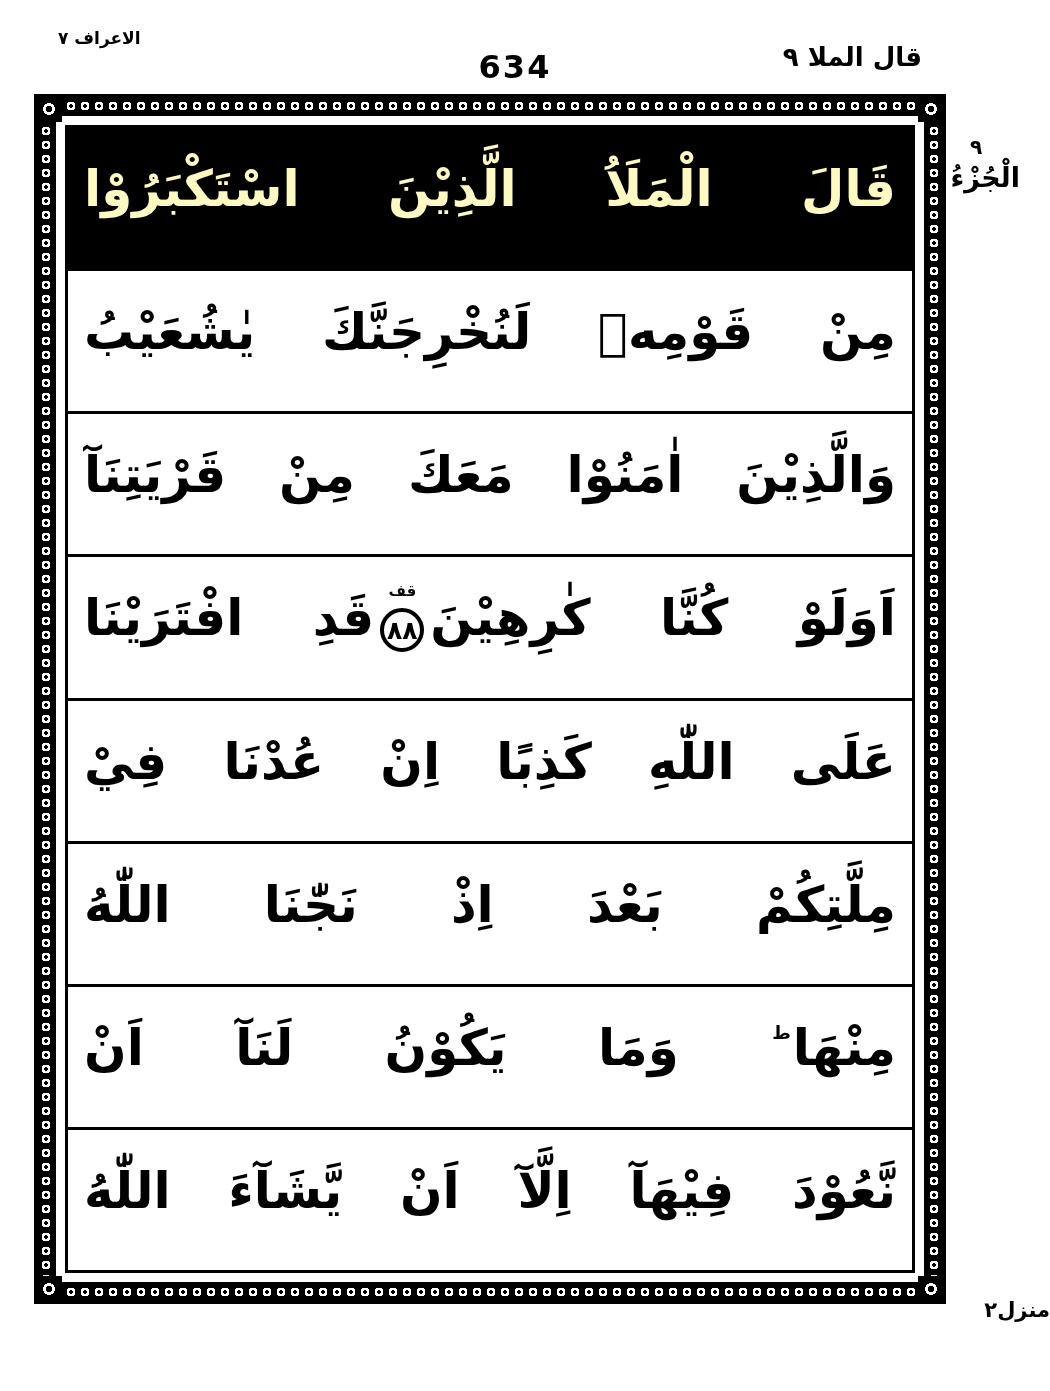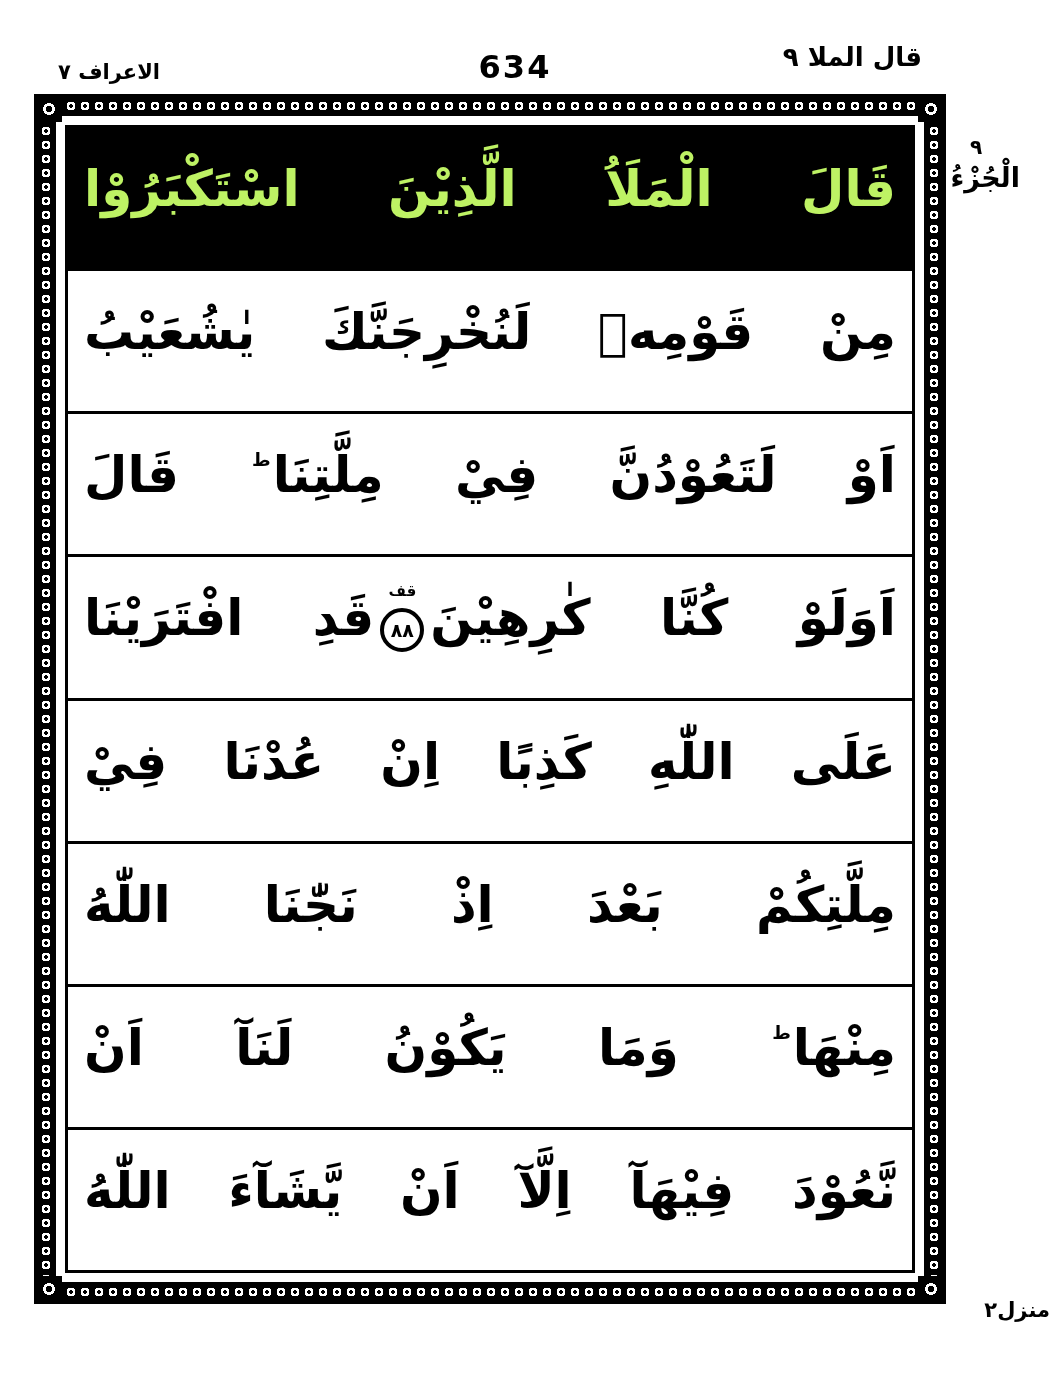--- a/index.html
+++ b/index.html
@@ -3,21 +3,21 @@
 <meta charset="utf-8">
 <style>
   html,body{margin:0;padding:0;}
   body{
     width:1050px;height:1391px;position:relative;overflow:hidden;
     background:#ffffff;color:#000;
     font-family:"DejaVu Sans", sans-serif;
   }
   
   .hdr{position:absolute;font-weight:bold;white-space:nowrap;}
-  .hdr-surah{left:58px;top:60px;font-size:21px;direction:rtl;}
+  .hdr-surah{left:58px;top:28px;font-size:17px;direction:rtl;}
   .hdr-page{left:410px;top:48px;width:210px;text-align:center;font-size:32px;letter-spacing:2px;}
   .hdr-juz{right:128px;top:42px;font-size:26px;direction:rtl;}
   .margin-juz{position:absolute;left:932px;top:136px;width:88px;text-align:center;direction:rtl;}
   .margin-juz .num{font-size:20px;font-weight:bold;display:block;line-height:22px;}
   .margin-juz .word{font-size:27px;font-weight:bold;display:block;line-height:40px;text-align:right;}
   .footer-manzil{position:absolute;left:0;top:1298px;width:1050px;text-align:right;
     font-size:21px;font-weight:bold;direction:rtl;}
 
   
   .frame{position:absolute;left:34px;top:94px;width:912px;height:1210px;
@@ -41,33 +41,33 @@
   .corner.bl{bottom:0;left:0;} .corner.br{bottom:0;right:0;}
 
   
   .textarea{position:absolute;left:29px;right:29px;top:29px;bottom:29px;
     border:3px solid #000;background:#fff;display:flex;flex-direction:column;}
   .qline{flex:1;direction:rtl;font-weight:bold;font-size:50px;
     padding:0 16px;border-bottom:3px solid #000;
     display:block;line-height:123px;white-space:nowrap;
     text-align:center;text-align-last:justify;overflow:visible;}
   .qline:last-child{border-bottom:none;}
-  .qline.inverted{background:#000;color:#bef264;box-shadow:inset 0 0 0 3px #000;}
+  .qline.inverted{background:#000;color:#fef9c3;box-shadow:inset 0 0 0 3px #000;}
 
   
   .waqf{font-size:18px;font-weight:bold;position:relative;top:-26px;margin:0 2px;
     display:inline-block;line-height:normal;vertical-align:baseline;}
 
   
   .vmark{display:inline-flex;flex-direction:column;align-items:center;
     vertical-align:middle;line-height:normal;margin:0 6px;position:relative;top:-4px;}
   .vmark-waqf{font-size:15px;font-weight:bold;line-height:16px;margin-bottom:9px;}
   .vmark-circle{width:44px;height:44px;border:4px solid #000;border-radius:50%;
     display:flex;align-items:center;justify-content:center;box-sizing:border-box;}
-  .vmark-num{font-size:19px;font-weight:bold;line-height:1;}
+  .vmark-num{font-size:25px;font-weight:bold;line-height:1;}
 </style>
 </head>
 <body>
 
 <div class="hdr hdr-surah">الاعراف ٧</div>
 <div class="hdr hdr-page">634</div>
 <div class="hdr hdr-juz">قال الملا ٩</div>
 
 <div class="margin-juz">
   <span class="num">٩</span>
@@ -83,22 +83,22 @@
   <div class="corner tr"></div>
   <div class="corner bl"></div>
   <div class="corner br"></div>
 
   <div class="textarea">
 
     <div class="qline inverted">قَالَ الْمَلَاُ الَّذِيْنَ اسْتَكْبَرُوْا</div>
 
     <div class="qline">مِنْ قَوْمِهٖ لَنُخْرِجَنَّكَ يٰشُعَيْبُ</div>
 
+    <div class="qline">وَالَّذِيْنَ اٰمَنُوْا مَعَكَ مِنْ قَرْيَتِنَآ</div>
 
-    <div class="qline"><span>اَوْ لَتَعُوْدُنَّ فِيْ مِلَّتِنَا</span><span class="waqf">ط</span> <span>قَالَ</span></div>
 
     <div class="qline"><span>اَوَلَوْ كُنَّا كٰرِهِيْنَ</span><span class="vmark">
           <span class="vmark-waqf">قف</span>
           <span class="vmark-circle">
             <span class="vmark-num">٨٨</span>
           </span>
         </span><span>قَدِ افْتَرَيْنَا</span></div>
 
     <div class="qline">عَلَى اللّٰهِ كَذِبًا اِنْ عُدْنَا فِيْ</div>
 

